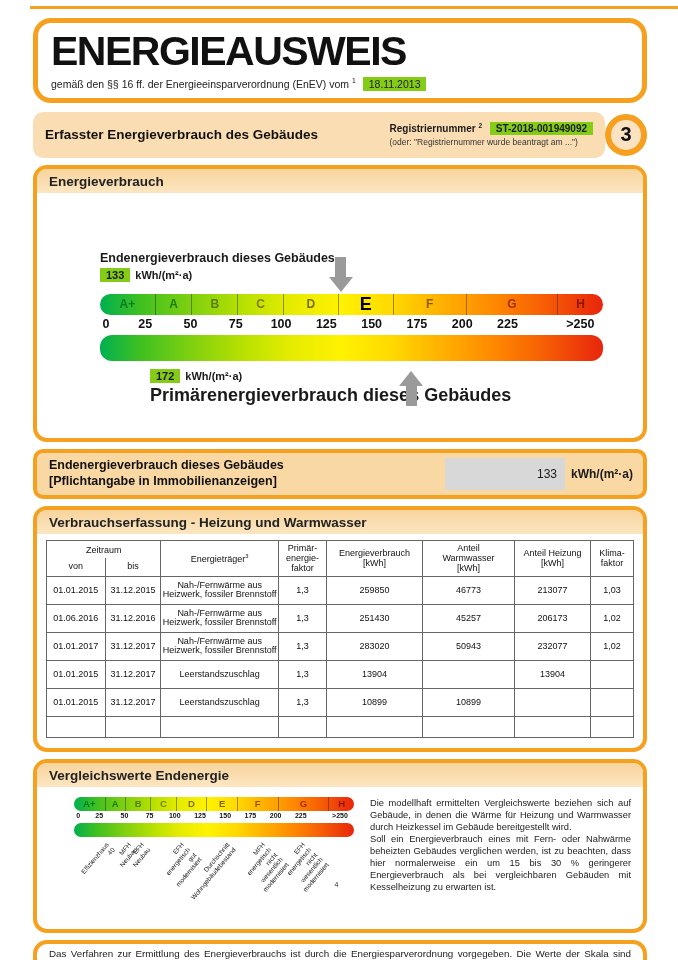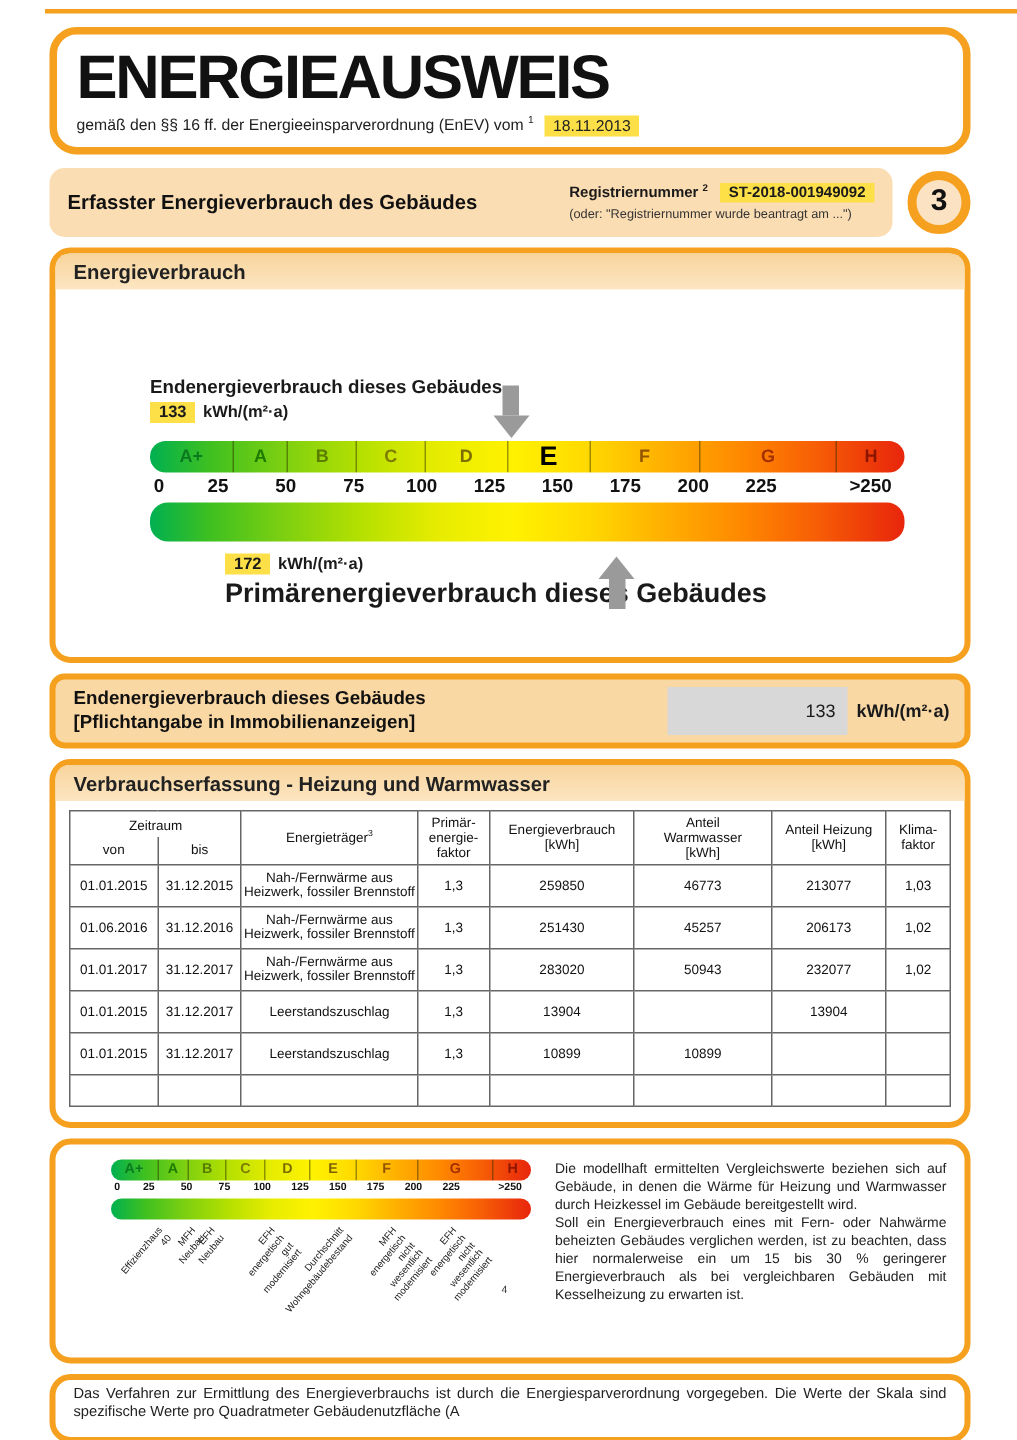--- a/index.html
+++ b/index.html
@@ -15,26 +15,26 @@
 
   
   .header-box {
     border: 5px solid #F5A01E; border-radius: 18px;
     padding: 5px 14px 8px 13px; margin-bottom: 9px; background: #fff;
   }
   .hb-titlerow { display: flex; align-items: baseline; }
   .hb-title { font-size: 41px; font-weight: bold; letter-spacing: -1.5px; color: #111; }
   .hb-subtitle { font-size: 19px; font-weight: bold; margin-left: 7px; color: #111; }
   .hb-lawrow { font-size: 10.5px; margin-top: 2px; color: #222; }
-  .chip { background: #fde047; padding: 1px 6px; font-weight: bold; }
+  .chip { background: #84cc16; padding: 1px 6px; font-weight: bold; }
   .hb-lawrow .chip { font-weight: normal; margin-left: 4px; }
   sup { font-size: 0.65em; }
 
   
-  .subheader-row { display: flex; align-items: center; gap: 10px; margin-bottom: 7px; }
+  .subheader-row { display: flex; align-items: center; margin-bottom: 7px; }
   .subbar {
     flex: 1; background: #fbddb3; border-radius: 10px;
     padding: 7px 12px; display: flex; align-items: center; height: 46px;
   }
   .subbar-title { font-size: 13.5px; font-weight: bold; flex: 1; color: #111; }
   .subbar-reg { font-size: 10px; }
   .reg-line1 { font-weight: bold; margin-bottom: 3px; }
   .reg-line1 .chip { font-size: 10px; margin-left: 5px; }
   .reg-line2 { font-size: 8.5px; font-weight: normal; color: #333; }
   .page-circle {
@@ -358,20 +358,21 @@
             <td></td>
             <td></td>
             <td></td>
           </tr>
         </tbody>
       </table>
     </div>
   </div>
 
   <div class="sec">
+    <div class="sec-titlebar">Vergleichswerte Endenergie</div>
     <div class="vg-content">
       <div class="vg-left mini">
         <div class="band">
           <div class="seg" style="width:10.91%">
               <span class="cls c-ap">A+</span>
             </div>
           <div class="seg" style="width:7.27%">
               <span class="cls c-a">A</span>
             </div>
           <div class="seg" style="width:9.09%">

